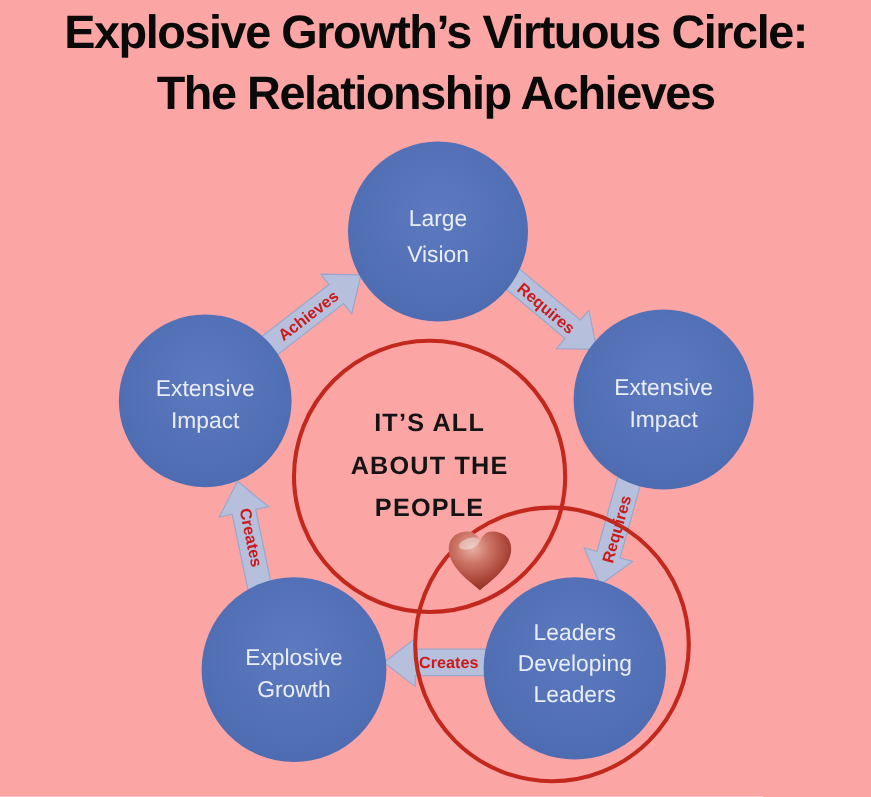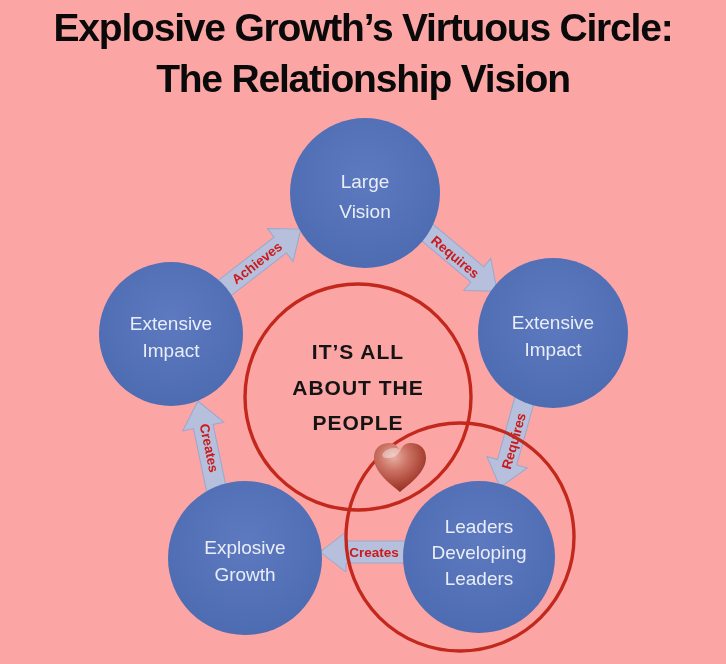--- a/index.html
+++ b/index.html
@@ -27,21 +27,21 @@
     letter-spacing:1px; font-family:"Liberation Sans", sans-serif;
   }
 </style>
 </head>
 <body>
 
 <div class="stage">
 
   <div class="title">
     <div class="t-line">Explosive Growth’s Virtuous Circle:</div>
-    <div class="t-line">The Relationship Vision</div>
+    <div class="t-line">The Relationship Achieves</div>
   </div>
 
   <svg class="diagram" width="726" height="664" viewBox="0 0 726 664">
     <defs>
       <radialGradient id="nodeGrad" cx="50%" cy="40%" r="75%">
         <stop offset="0%" stop-color="#5d7ac1"></stop>
         <stop offset="100%" stop-color="#4a68ae"></stop>
       </radialGradient>
       <radialGradient id="heartGrad" cx="38%" cy="28%" r="85%">
         <stop offset="0%" stop-color="#e8b2a6"></stop>

